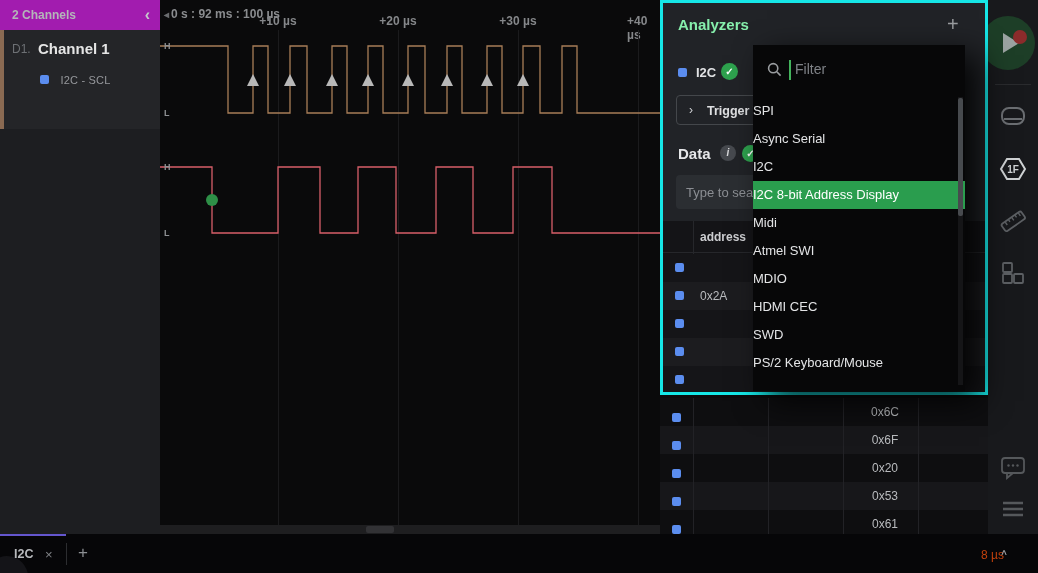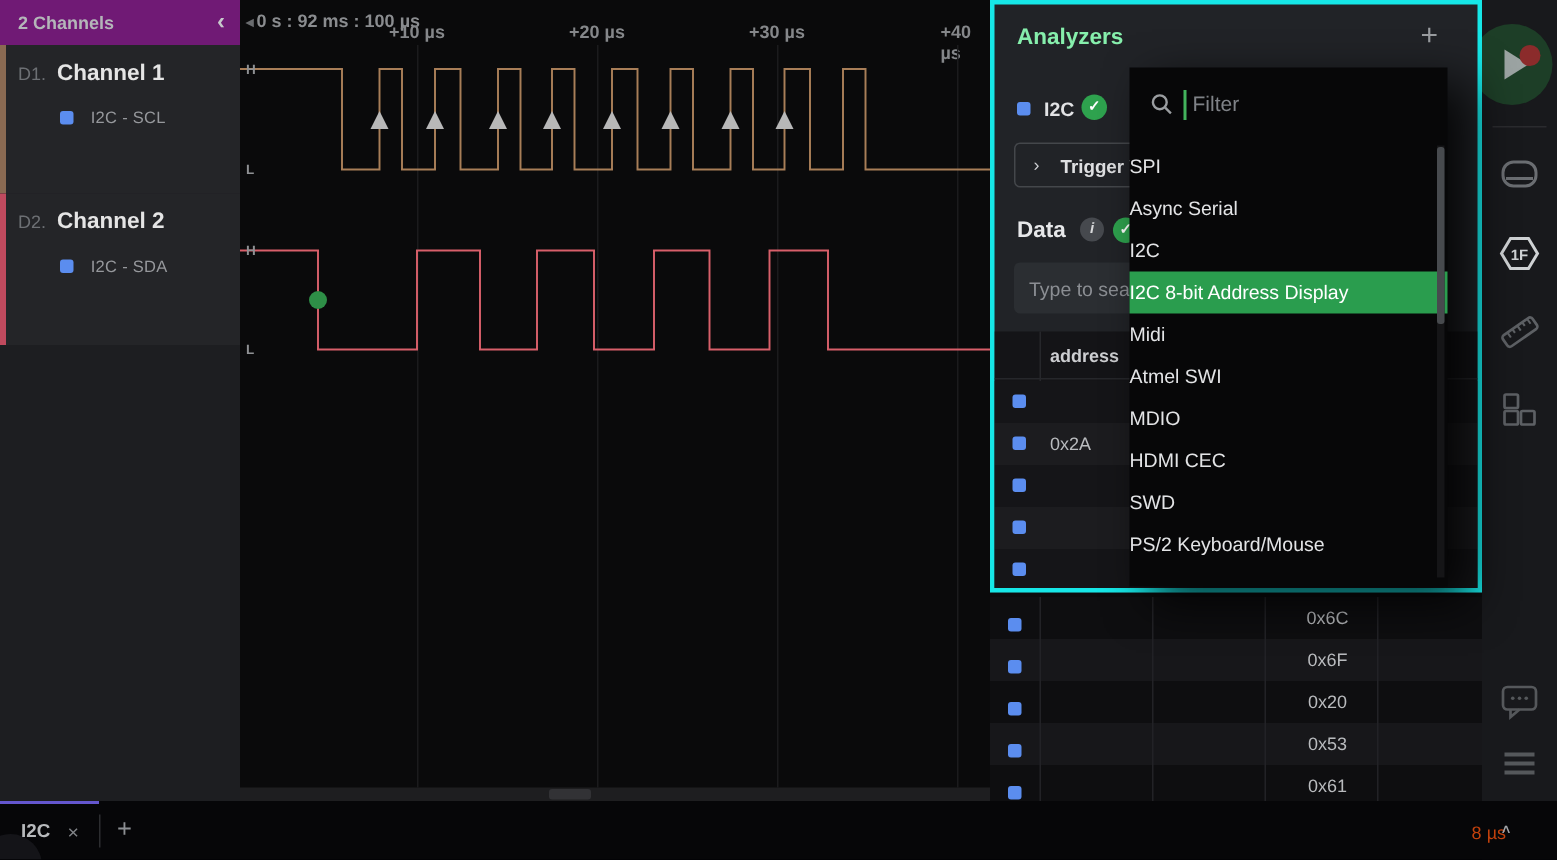--- a/index.html
+++ b/index.html
@@ -4,21 +4,21 @@
 <style>
   * { margin:0; padding:0; box-sizing:border-box; }
   html,body { background:#000; }
   .app {
     position:relative; width:1038px; height:573px; overflow:hidden;
     background:#0b0b0c; font-family:"Liberation Sans", sans-serif; color:#ddd;
     -webkit-font-smoothing:antialiased;
   }
   
   .left-sidebar { position:absolute; left:0; top:0; width:160px; height:534px; background:#1d1e21; }
-  .ls-header { position:absolute; left:0; top:0; width:160px; height:30px; background:#701a75;
+  .ls-header { position:absolute; left:0; top:0; width:160px; height:30px; background:#a21caf;
                font-size:12px; font-weight:bold; color:#b4b6b9; line-height:30px; padding-left:12px; }
   .ls-collapse { position:absolute; right:10px; top:0; color:#c6c8cb; font-size:16px; cursor:pointer; }
   .channel-row { position:absolute; left:0; width:160px; background:#242528; }
   .ch-stripe { position:absolute; left:0; top:0; width:4px; height:100%; }
   .ch-id { position:absolute; left:12px; top:12px; font-size:12px; color:#6d7074; }
   .ch-name { position:absolute; left:38px; top:10px; font-size:15px; font-weight:600; color:#e5e5e5; }
   .ch-tag { position:absolute; left:40px; top:40px; height:10px; }
   .sq { display:inline-block; width:9px; height:9px; border-radius:2px; background:#5b8def; vertical-align:middle; }
   .ch-tag-label { font-size:11px; color:#96989c; margin-left:7px; vertical-align:middle; letter-spacing:.2px; }
   
@@ -118,29 +118,20 @@
     </div>
     <div class="channel-row" style="top:30px;height:99px;">
       <div class="ch-stripe" style="background: rgb(138, 106, 82);"></div>
       <span class="ch-id">D1.</span>
       <span class="ch-name">Channel 1</span>
       <div class="ch-tag">
         <span class="sq"></span>
         <span class="ch-tag-label">I2C - SCL</span>
       </div>
     </div>
-    <div class="channel-row" style="top:129px;height:101px;">
-      <div class="ch-stripe" style="background: rgb(192, 74, 94);"></div>
-      <span class="ch-id">D2.</span>
-      <span class="ch-name">Channel 2</span>
-      <div class="ch-tag">
-        <span class="sq"></span>
-        <span class="ch-tag-label">I2C - SDA</span>
-      </div>
-    </div>
   </div>
 
   <div class="wave-area">
     <div class="ruler">
       <span class="ruler-origin"><span class="marker">◂</span><span>0 s : 92 ms : 100 µs</span></span>
       <span id="ruler-ticks"><span class="tick-label" style="left: 118px;">+10 µs</span><span class="tick-label" style="left: 238px;">+20 µs</span><span class="tick-label" style="left: 358px;">+30 µs</span><span class="tick-label" style="left: 478px;">+40 µs</span></span>
     </div>
     <div id="gridlines">
         <div class="gridline" style="left: 118px;"></div>
         <div class="gridline" style="left: 238px;"></div>

